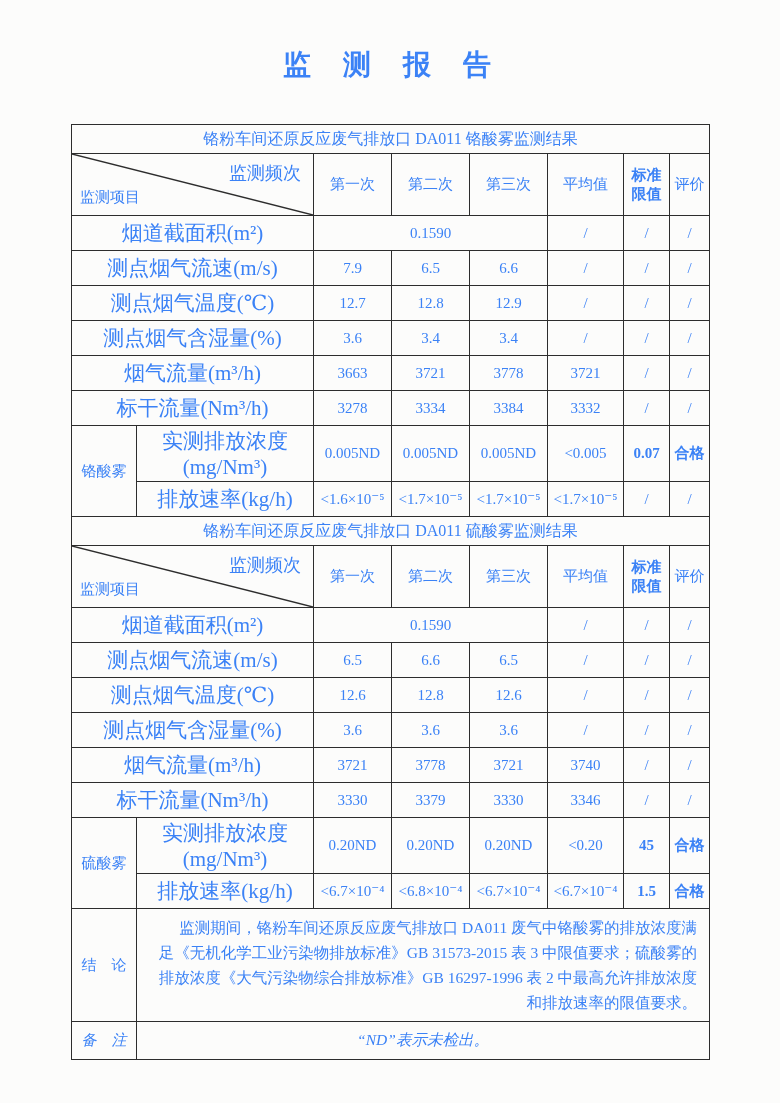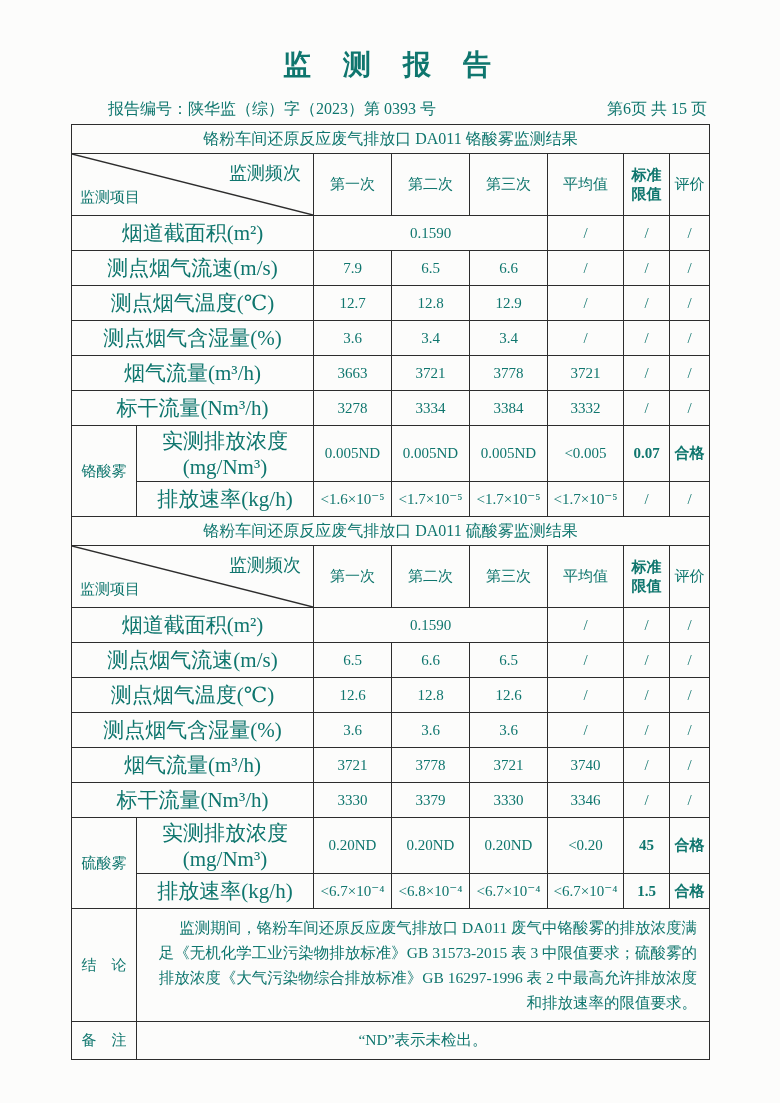--- a/index.html
+++ b/index.html
@@ -3,21 +3,21 @@
 <meta charset="utf-8">
 <style>
   * { margin: 0; padding: 0; box-sizing: border-box; }
   html, body { background: #e8e8e8; }
   .page {
     position: relative;
     width: 780px;
     height: 1103px;
     background: #fcfcfb;
     font-family: "Liberation Serif", "DejaVu Serif", serif;
-    color: #0f766e;
+    color: #3b82f6;
     overflow: hidden;
   }
   .doc-title {
     position: absolute;
     top: 46px;
     left: 0;
     width: 100%;
     text-align: center;
     font-size: 28px;
     font-weight: 700;
@@ -50,21 +50,21 @@
     border: 1.6px solid #2d2d2d;
     text-align: center;
     vertical-align: middle;
     padding: 1px 2px;
     overflow: hidden;
   }
   tr.t-title td { height: 29px; font-size: 16px; }
   tr.t-header td { height: 62px; }
   tr.t-data td { height: 35px; }
   tr.t-concl td { height: 106px; }
-  tr.t-note td { height: 38px; }
+  tr.t-note td { height: 38px; font-style: italic; }
   td.lbl { font-size: 21px; }
   td.bold { font-weight: 700; }
   .diag-cell { position: relative; padding: 0; }
   .diag-cell svg {
     position: absolute;
     top: 0; left: 0;
     width: 100%; height: 100%;
   }
   .diag-cell .freq {
     position: absolute;
@@ -89,24 +89,20 @@
     font-size: 15.5px;
   }
 </style>
 </head>
 <body>
 
 <div class="page">
 
   <div class="doc-title">监  测  报  告</div>
 
-  <div class="report-line">
-    <span>报告编号：陕华监（综）字（2023）第 0393 号</span>
-    <span>第6页 共 15 页</span>
-  </div>
 
   <table class="report-table">
     <colgroup>
       <col style="width:65px">
         <col style="width:177px">
         <col style="width:78px">
         <col style="width:78px">
       <col style="width:78px">
         <col style="width:76px">
         <col style="width:46px">

